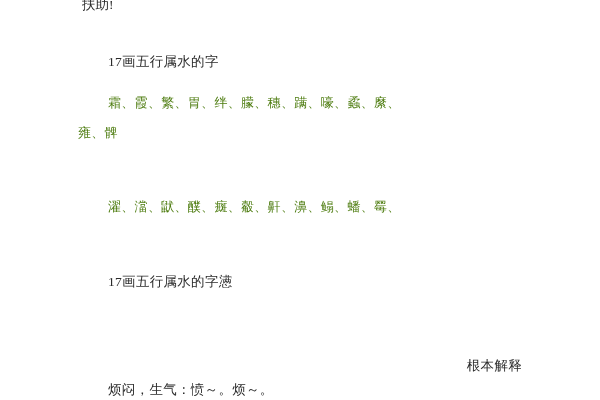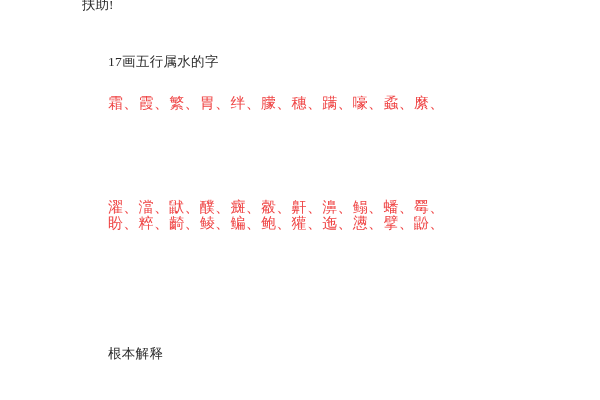--- a/index.html
+++ b/index.html
@@ -37,27 +37,27 @@
     position: absolute;
     left: 82px;
     right: 78px;
   }
   .b-heading1 { top: 52px; }
   .b-chars1   { top: 88px; }
   .b-chars2   { top: 148px; margin-top: 44px; }
   .b-chars3   { top: 208px; }
   .b-heading2 { top: 272px; }
   .b-pron     { top: 308px; }
-  .b-explain  { top: 344px; }
+  .b-explain  { top: 356px; text-align: right; }
   .b-sense    { top: 380px; }
 
   .wrapline {
-    font-size: 15px;
+    font-size: 13px;
     line-height: 30px;
-    color: #ef4444;
+    color: #4d7c0f;
     letter-spacing: 0.3px;
   }
   .wrapline .first {
     display: block;
     text-indent: 26px;
   }
   .wrapline .cont {
     display: block;
     text-indent: -4px;
   }
@@ -75,35 +75,41 @@
 
   <div class="top-fragment">扶助!</div>
 
   <div class="block b-heading1">
     <div class="plain indent">17画五行属水的字</div>
   </div>
 
   <div class="block b-chars1">
     <div class="wrapline">
       <span class="first">霜、霞、繁、胃、绊、朦、穗、蹒、嚎、蟊、縻、</span>
+      <span class="cont">雍、髀</span>
     </div>
   </div>
 
   <div class="block b-chars2">
     <div class="wrapline">
       <span class="first">濯、澢、鼣、醭、癍、觳、鼾、濞、鳎、蟠、䍙、</span>
     </div>
   </div>
 
   <div class="block b-chars3">
     <div class="wrapline">
-      <span class="first">盼、粹、齮、鲮、鳊、鲍、獾、迤、懑、擘、鼢、</span>
     </div>
   </div>
 
+  <div class="block b-heading2">
+    <div class="plain indent">17画五行属水的字懑</div>
+  </div>
 
 
   <div class="block b-explain">
     <div class="plain indent">根本解释</div>
   </div>
 
+  <div class="block b-sense">
+    <div class="plain indent">烦闷，生气：愤～。烦～。</div>
+  </div>
 
 </div>
 
 </body></html>

